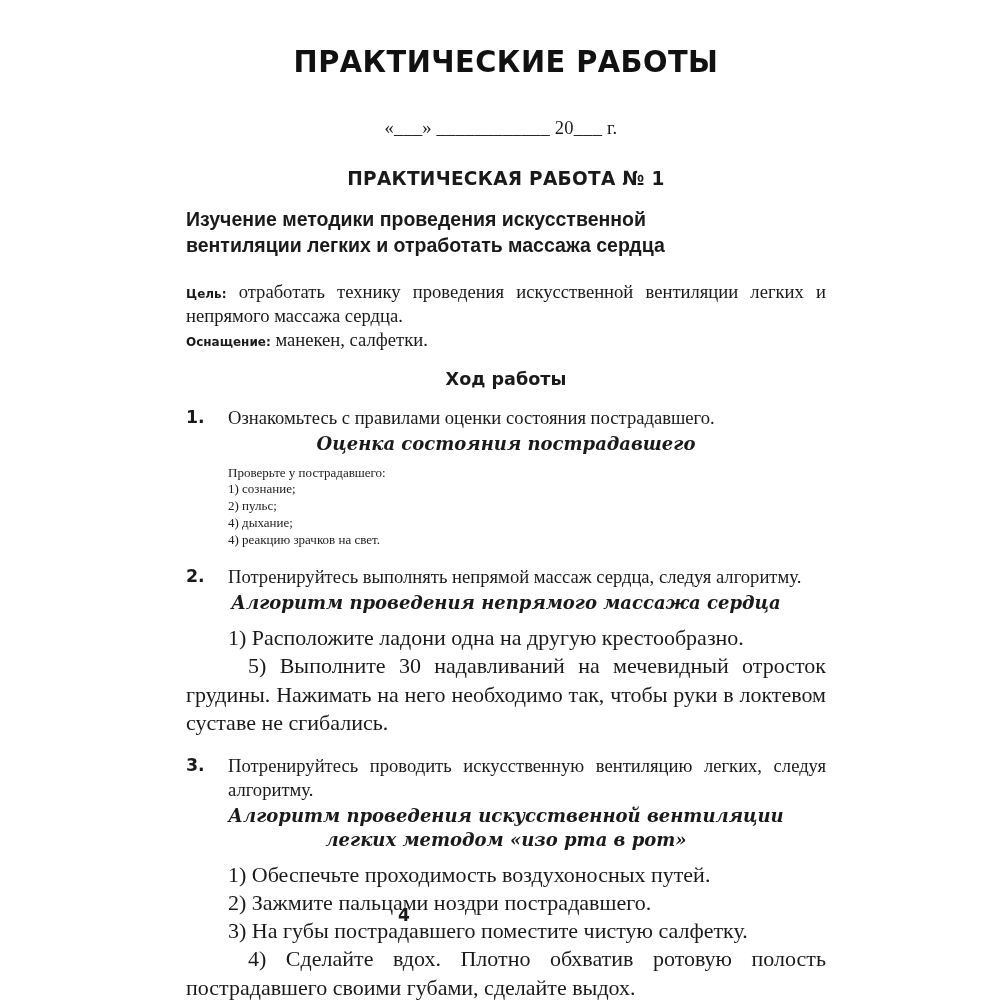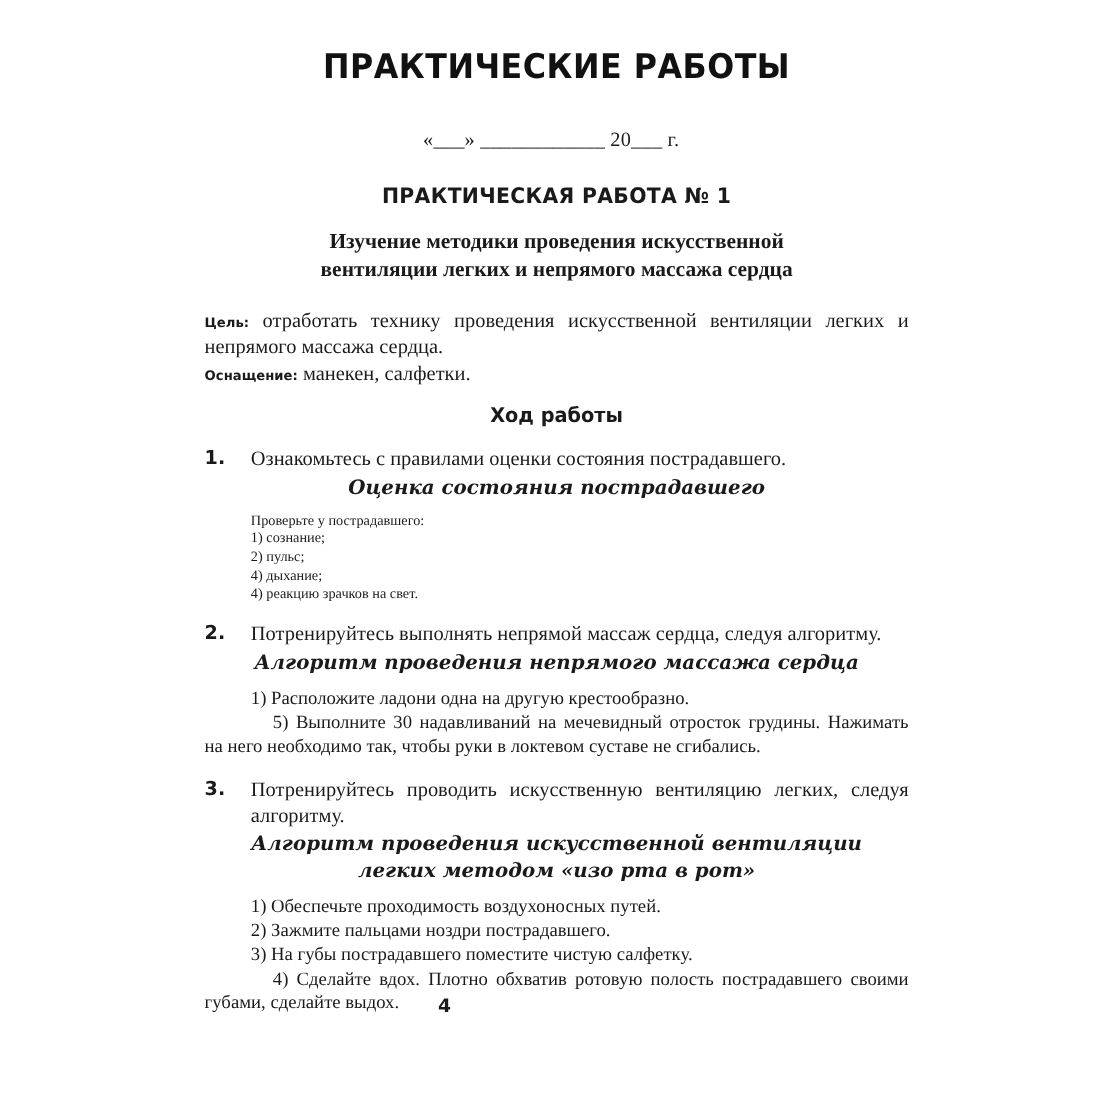--- a/index.html
+++ b/index.html
@@ -60,24 +60,23 @@
     font-weight: bold;
     font-size: 19.5px;
     text-align: center;
     margin-top: 28px;
     letter-spacing: 0.3px;
     transform: scaleX(0.95);
     transform-origin: center center;
   }
 
   .work-subtitle {
-    font-family: Liberation Serif, serif;
+    font-family: Liberation Sans, sans-serif;
     font-weight: bold;
     font-size: 19.5px;
-    text-align: center;
     line-height: 1.33;
     margin-top: 17px;
   }
 
   .section-center-bold {
     font-family: "DejaVu Sans", "Liberation Sans", sans-serif;
     font-weight: bold;
     font-size: 18.5px;
     text-align: center;
     margin-top: 16px;
@@ -140,21 +139,21 @@
     margin-top: 9px;
     padding-left: 42px;
     font-size: 13px;
     line-height: 1.285;
   }
   .sublist .li {
     white-space: normal;
   }
   .sublist-flush {
     margin-top: 9px;
-    font-size: 17px;
+    font-size: 22px;
     line-height: 1.285;
     text-align: justify;
   }
   .sublist-flush .li {
     padding-left: 42px;
   }
   .sublist-flush .li.hang {
     padding-left: 0;
     text-indent: 62px;
   }
@@ -177,21 +176,21 @@
   <div class="content">
 
     <h1 class="doc-title">ПРАКТИЧЕСКИЕ РАБОТЫ</h1>
 
     <div class="date-line">«___» ____________ 20___ г.</div>
 
     <div class="work-number">ПРАКТИЧЕСКАЯ РАБОТА № 1</div>
 
     <div class="work-subtitle">
       <span>Изучение методики проведения искусственной</span><br>
-      <span>вентиляции легких и непрямого массажа сердца</span>
+      <span>вентиляции легких и отработать массажа сердца</span>
     </div>
 
     <p class="para aim-block"><span class="label-bold">Цель:</span><span> отработать технику проведения искусственной вентиляции легких и непрямого массажа сердца.</span></p>
 
     <p class="para equip-block"><span class="label-bold">Оснащение:</span><span> манекен, салфетки.</span></p>
 
     <div class="section-center-bold">Ход работы</div>
 
     <div class="step">
       <span class="step-num">1.</span>

